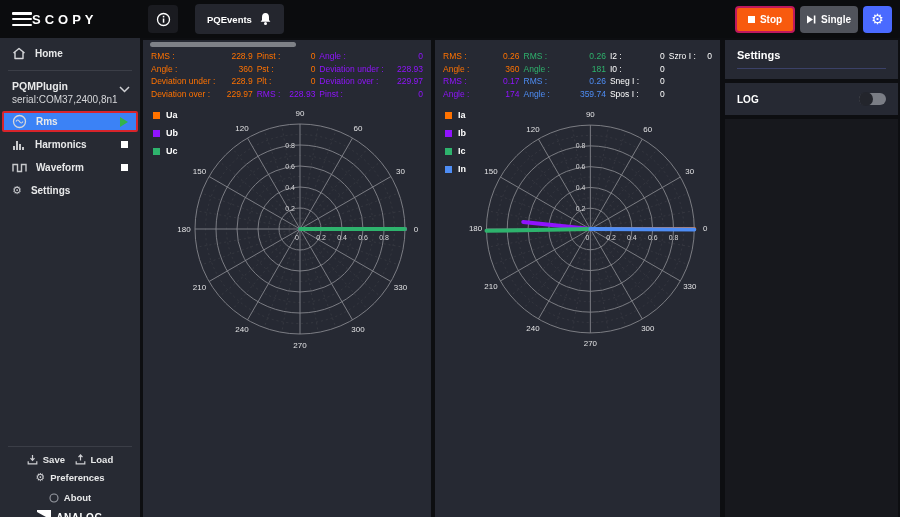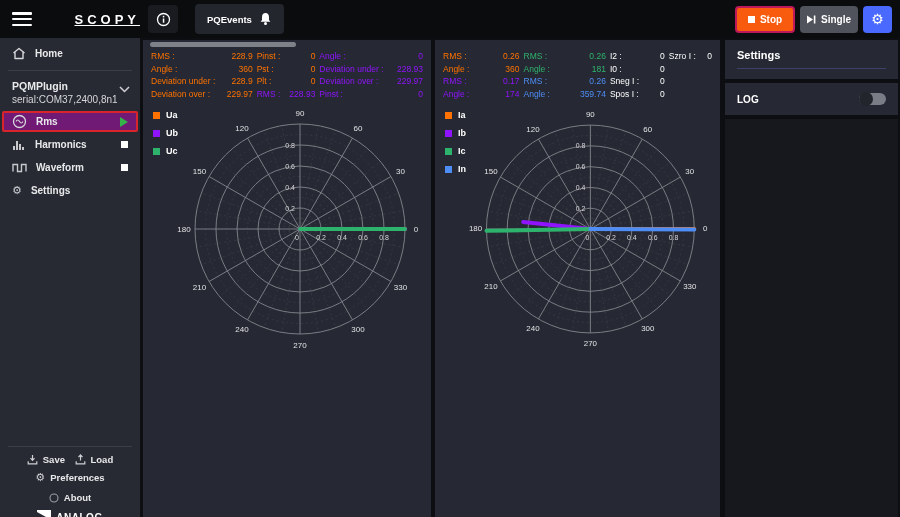--- a/index.html
+++ b/index.html
@@ -5,42 +5,42 @@
   * { margin:0; padding:0; box-sizing:border-box; }
   html,body { background:#000; }
   body { font-family:"Liberation Sans", sans-serif; }
   .app { position:relative; width:900px; height:517px; background:#0d0e11; overflow:hidden; color:#e8e9ea; }
 
   
   .topbar { position:absolute; left:0; top:0; width:900px; height:38px; background:#0b0c0e; display:flex; align-items:center; }
   .topbar-left { width:140px; height:100%; display:flex; align-items:center; flex:0 0 auto; }
   .hamburger { width:20px; height:14px; margin-left:12px; display:flex; flex-direction:column; justify-content:space-between; cursor:pointer; }
   .hamburger span { display:block; height:2.5px; background:#fff; border-radius:1px; }
-  .logo { flex:1; text-align:right; font-size:13px; font-weight:bold; letter-spacing:4px; color:#fff;text-decoration:underline; }
+  .logo { flex:1; text-align:left; font-size:13px; font-weight:bold; letter-spacing:4px; color:#fff; }
   .info-btn { width:30px; height:28px; margin-left:8px; background:#1a1b20; border-radius:4px; display:flex; align-items:center; justify-content:center; cursor:pointer; }
   .tab-pqevents { height:30px; margin-left:17px; padding:0 12px; background:#24262e; border-radius:4px; display:flex; align-items:center; gap:7px; cursor:pointer; }
   .tab-pqevents .tab-label { font-size:9.5px; font-weight:bold; color:#fff; }
   .top-right { margin-left:auto; margin-right:8px; display:flex; align-items:center; gap:5px; }
   .btn { height:27px; border-radius:4px; display:flex; align-items:center; justify-content:center; gap:5px; font-size:10px; font-weight:bold; color:#fff; cursor:pointer; }
   .btn-stop { width:60px; background:#f85a0e; border:2px solid #be185d; }
   .stop-square { width:7px; height:7px; background:#fff; display:inline-block; }
   .btn-single { width:58px; background:#50535b; }
   .btn-gear { width:29px; background:#4a6aff; font-size:14px; font-family:"DejaVu Sans", sans-serif; }
 
   
   .sidebar { position:absolute; left:0; top:38px; width:140px; height:479px; background:#272a33; display:flex; flex-direction:column; overflow:hidden; }
   .side-item { display:flex; align-items:center; gap:9px; padding:7px 12px; font-size:10px; font-weight:bold; color:#e8e9ea; cursor:pointer; }
   .side-item svg { flex:0 0 auto; }
   .divider { height:1px; background:#3b3e47; margin:3px 8px; }
   .plugin-block { position:relative; padding:6px 12px 5px; cursor:pointer; }
   .plugin-name { font-size:10.5px; font-weight:bold; }
   .plugin-sub { font-size:10px; margin-top:2px; color:#d6d7da; }
   .plugin-chevron { position:absolute; right:10px; top:12px; }
   .tool-row { display:flex; align-items:center; gap:9px; height:21px; padding:0 10px; margin:1px 2px; font-size:10px; font-weight:bold; cursor:pointer; }
-  .tool-row.selected { background:#701a75; border:2px solid #d8242b; border-radius:2px; padding:0 8px; }
+  .tool-row.selected { background:#3b82f6; border:2px solid #d8242b; border-radius:2px; padding:0 8px; }
   .tool-ind { margin-left:auto; display:flex; align-items:center; }
   .play-tri { width:0; height:0; border-left:8px solid #33b34a; border-top:5px solid transparent; border-bottom:5px solid transparent; }
   .stop-sq { width:7px; height:7px; background:#fff; }
   .side-spacer { flex:1; }
   .saveload { display:flex; justify-content:space-around; padding:4px 22px 2px; }
   .saveload .side-btn { display:flex; align-items:center; gap:5px; font-size:9.5px; font-weight:bold; cursor:pointer; }
   .center-btn { display:flex; align-items:center; justify-content:center; gap:5px; padding:4px 0; font-size:9.5px; font-weight:bold; cursor:pointer; }
   .gear-glyph { font-family:"DejaVu Sans", sans-serif; font-size:11px; color:#cfd0d4; }
   .adi-logo { display:flex; align-items:center; justify-content:center; gap:5px; padding-top:3px; margin-bottom:-7px; }
   .adi-mark { position:relative; width:14px; height:14px; background:#fff; }

